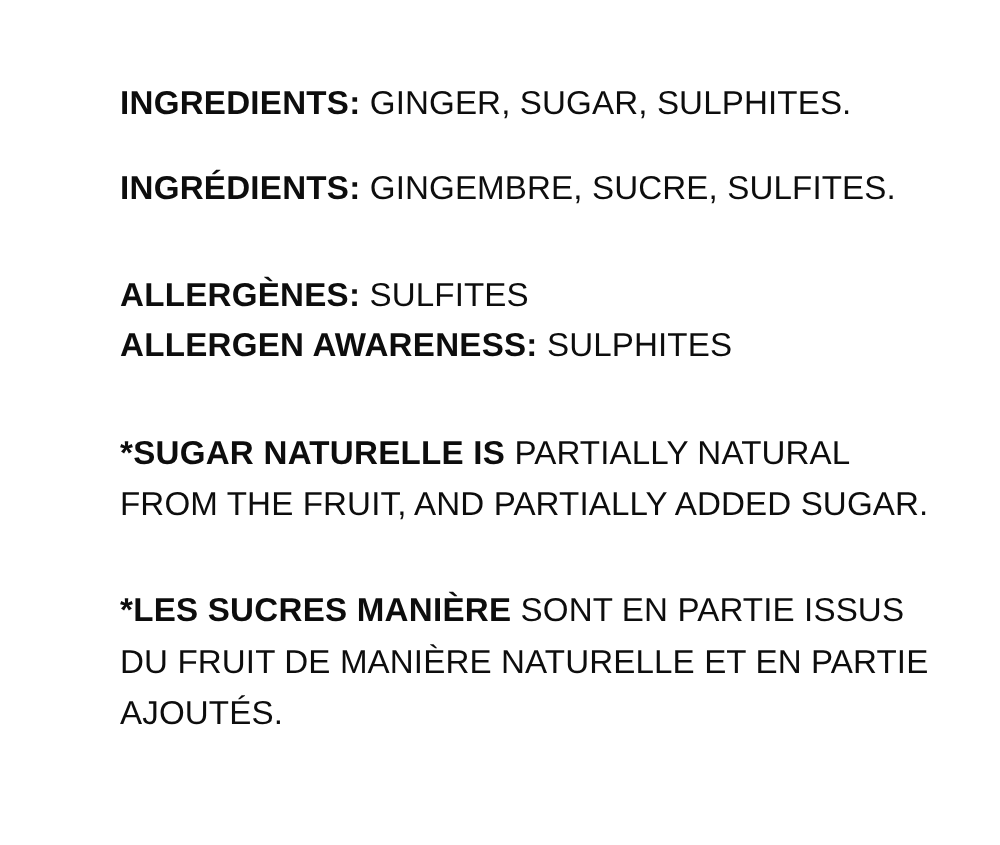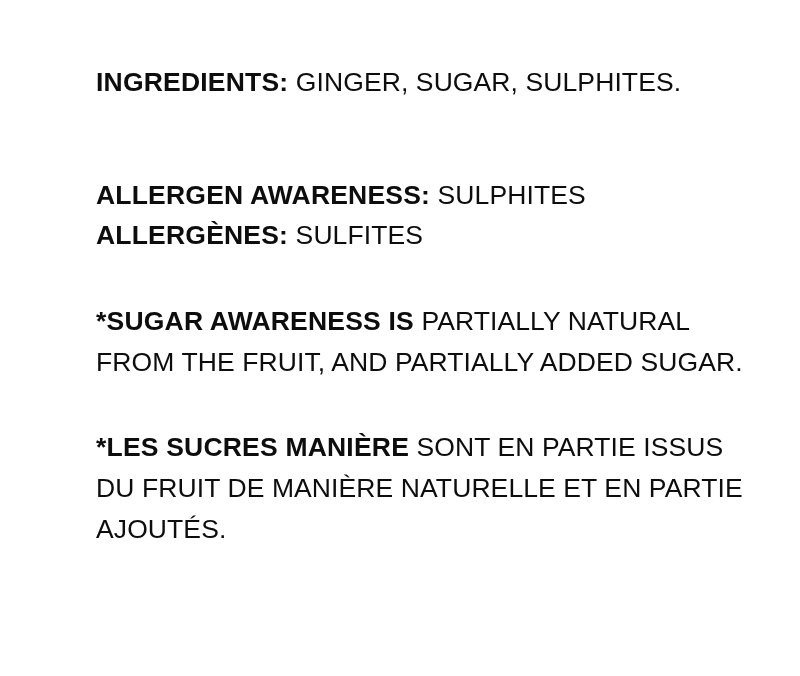--- a/index.html
+++ b/index.html
@@ -46,32 +46,35 @@
 <body>
 
 <div class="label-panel">
 
   <div class="block">
     <div class="line"><span class="lead">INGREDIENTS:</span><span> GINGER, SUGAR, SULPHITES.</span></div>
   </div>
 
   <div class="gap-sm"></div>
 
+  <div class="block">
+    <div class="line"><span class="lead">INGRÉDIENTS:</span><span> GINGEMBRE, SUCRE, SULFITES.</span></div>
+  </div>
 
   <div class="gap-md"></div>
 
   <div class="block">
+    <div class="line tight"><span class="lead">ALLERGÈNES:</span><span> SULFITES</span></div>
     <div class="line tight"><span class="lead">ALLERGEN AWARENESS:</span><span> SULPHITES</span></div>
-    <div class="line tight"><span class="lead">ALLERGÈNES:</span><span> SULFITES</span></div>
   </div>
 
   <div class="gap-lg"></div>
 
   <div class="block">
-    <div class="line"><span class="lead">*SUGAR AWARENESS IS</span><span> PARTIALLY NATURAL FROM THE FRUIT, AND PARTIALLY ADDED SUGAR.</span></div>
+    <div class="line"><span class="lead">*SUGAR NATURELLE IS</span><span> PARTIALLY NATURAL FROM THE FRUIT, AND PARTIALLY ADDED SUGAR.</span></div>
   </div>
 
   <div class="gap-xl"></div>
 
   <div class="block">
     <div class="line"><span class="lead">*LES SUCRES MANIÈRE</span><span> SONT EN PARTIE ISSUS DU FRUIT DE MANIÈRE NATURELLE ET EN PARTIE AJOUTÉS.</span></div>
   </div>
 
 </div>
 

